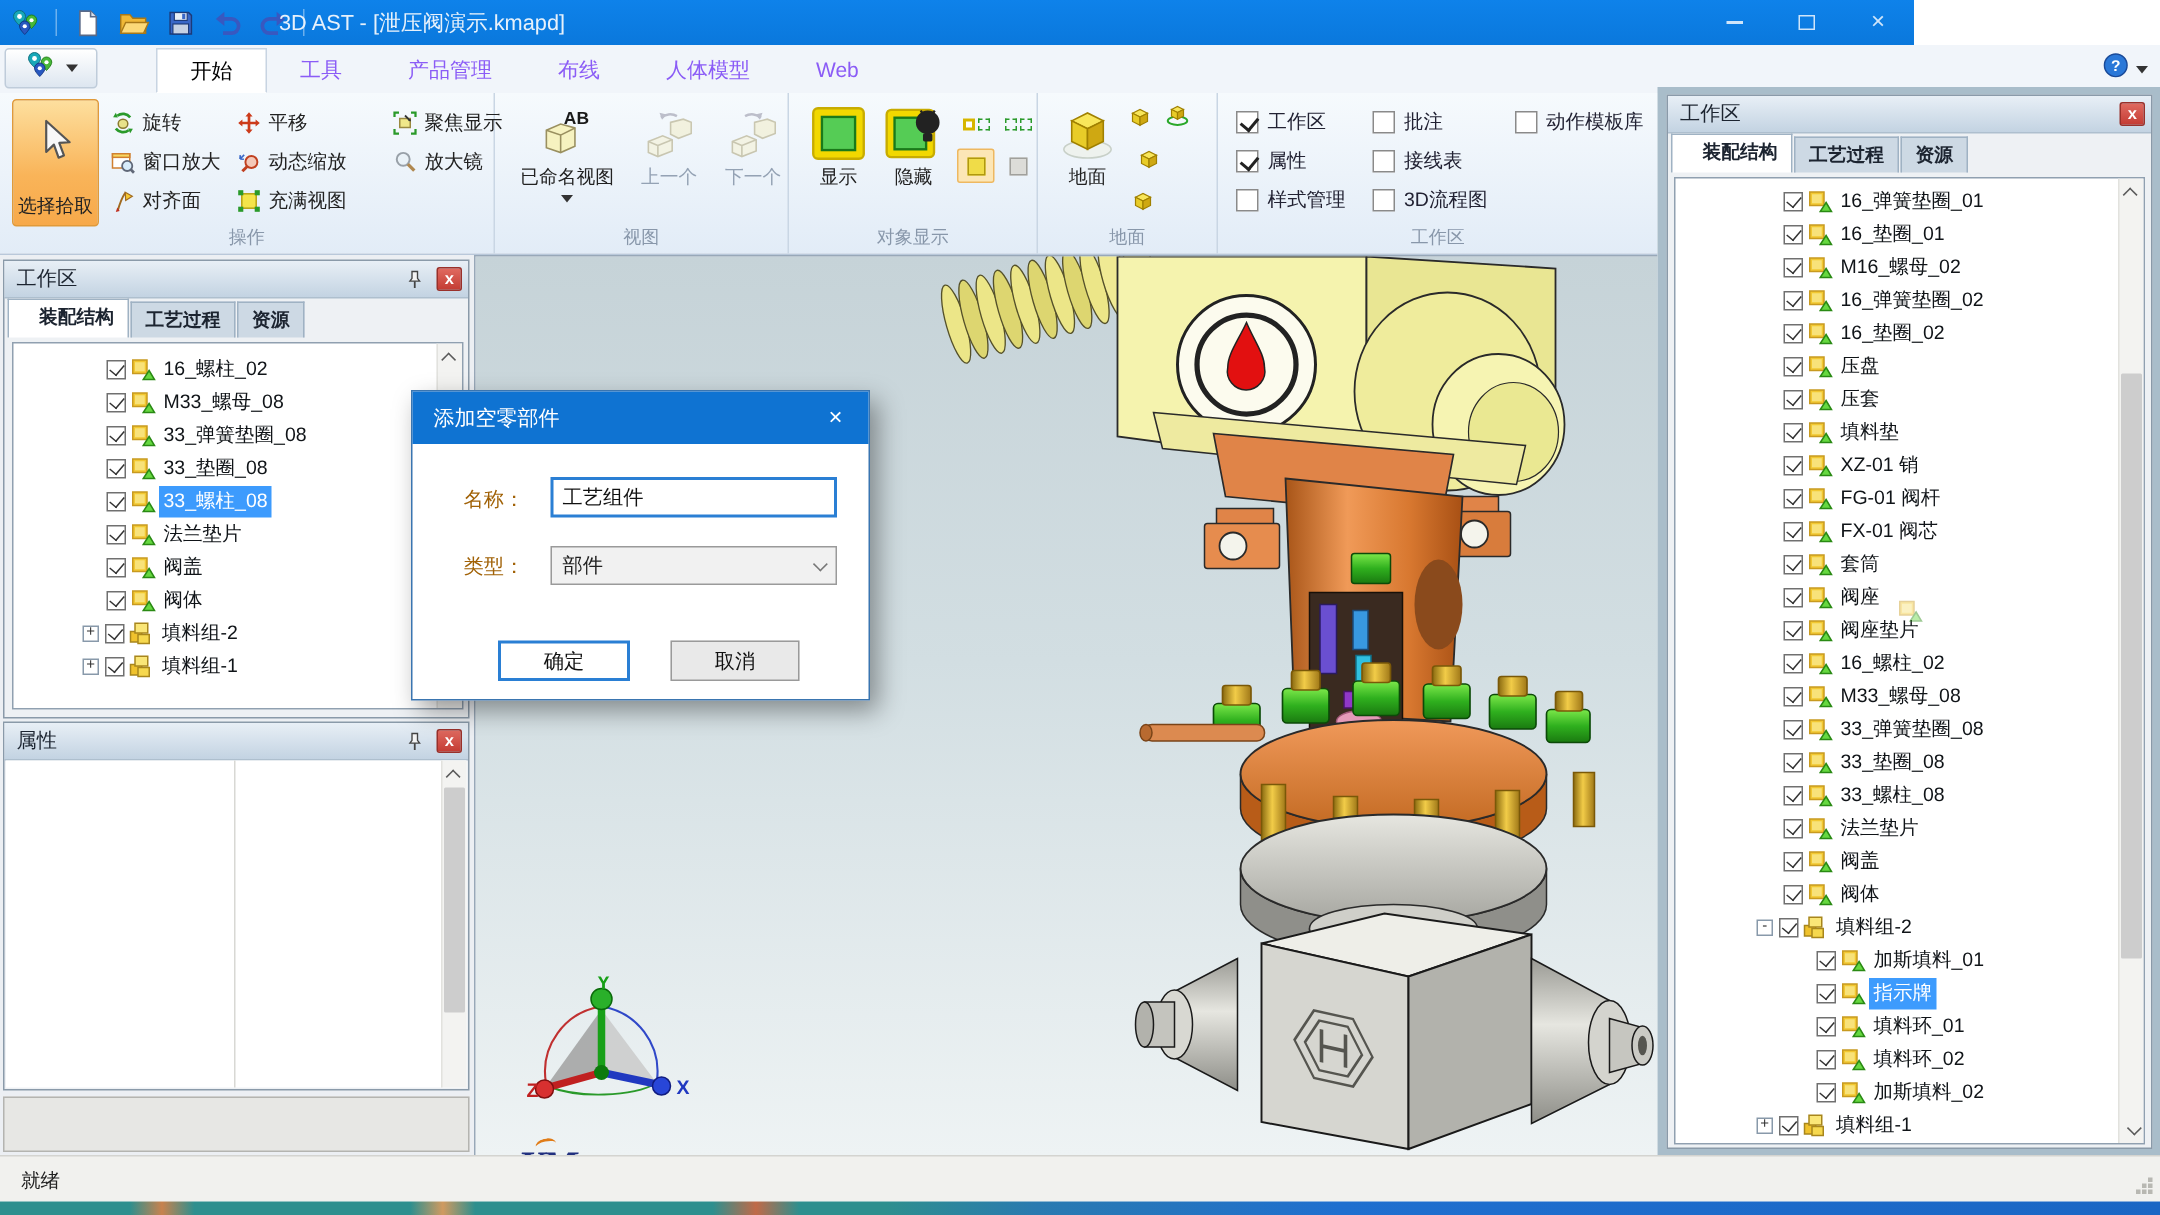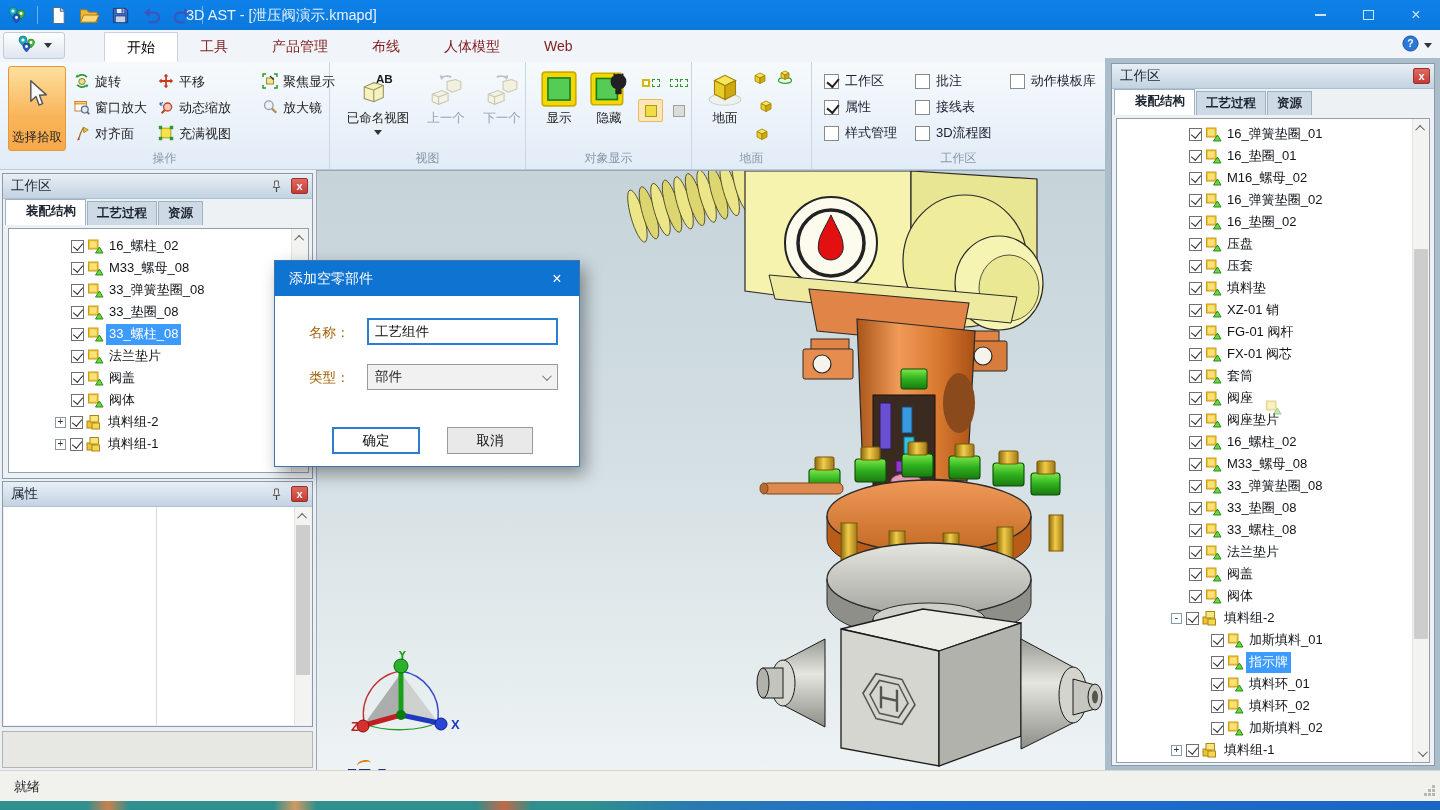--- a/index.html
+++ b/index.html
@@ -2,55 +2,55 @@
 <html><head>
 <meta charset="utf-8">
 <style>
   html,body{margin:0;padding:0;background:#444;}
   #root{position:relative;width:1440px;height:810px;overflow:hidden;background:#fff;
         font-family:"Liberation Sans","DejaVu Sans",sans-serif;-webkit-font-smoothing:antialiased;}
   #root *{box-sizing:border-box;}
   .abs{position:absolute;}
 
   
-  .titlebar{position:absolute;left:0;top:0;width:1440px;height:30px;background:linear-gradient(#0e82ea,#0a78dc);padding-left:12px;}
+  .titlebar{position:absolute;left:0;top:0;width:1276px;height:30px;background:linear-gradient(#0e82ea,#0a78dc);padding-left:12px;}
   .qat{position:absolute;left:4px;top:2px;height:26px;display:flex;align-items:center;gap:5px;}
   .qbtn{width:26px;height:24px;display:flex;align-items:center;justify-content:center;border-radius:2px;}
   .qsep{width:1px;height:18px;background:rgba(255,255,255,.4);margin:0 2px;}
   .wtitle{position:absolute;left:186px;top:6px;font-size:14.5px;color:#e7f1fb;}
   .winctl{position:absolute;right:0;top:0;height:30px;display:flex;}
   .wbtn{width:48px;height:30px;display:flex;align-items:center;justify-content:center;color:#cfe5fa;}
   .wmin{width:11px;height:2px;background:#cfe5fa;}
   .wmax{width:11px;height:10px;border:1.5px solid #cfe5fa;}
   .wclose{font-size:16px;line-height:16px;}
 
   
   .tabrow{position:absolute;left:0;top:30px;width:1440px;height:32px;background:#f1f5fa;}
   .appbtn{position:absolute;left:3px;top:2px;width:62px;height:27px;display:flex;align-items:center;justify-content:center;gap:7px;
           background:linear-gradient(#ffffff,#dde6f0);border:1px solid #bfccda;border-radius:3px;}
   .caret-dn{width:0;height:0;border:4px solid transparent;border-top:5px solid #333;margin-top:4px;}
   #menu-tabs{position:absolute;left:72px;top:2px;height:30px;display:flex;margin-left:32px;}
-  .mtab{padding:0 22px;line-height:29px;font-size:14px;color:#7f1d1d;}
+  .mtab{padding:0 22px;line-height:29px;font-size:14px;color:#8b5cf6;}
   .mtab.active{background:#fff;border:1px solid #c8d4e2;border-bottom:1px solid #fff;color:#000;}
   .helpbox{position:absolute;right:8px;top:5px;display:flex;align-items:center;gap:5px;}
 
   
   .ribbon{position:absolute;left:0;top:62px;width:1105px;height:108px;
           background:linear-gradient(#f6fafd,#e2ecf7);border-bottom:1px solid #b9c8da;}
   .rgroup{position:absolute;top:0;height:107px;border-right:1px solid #c9d6e4;}
   .glabel{position:absolute;bottom:2px;left:0;width:100%;text-align:center;font-size:12px;color:#8897aa;}
   .icn{display:inline-flex;align-items:center;justify-content:center;flex:none;}
 
   .bigsel{position:absolute;left:8px;top:4px;width:58px;height:85px;border:1px solid #e09a3a;border-radius:3px;
           background:linear-gradient(#fddf9e,#f9b459 60%,#f7a94a);display:flex;flex-direction:column;align-items:center;justify-content:flex-end;padding-bottom:4px;}
   .bigsel .icn{position:absolute;top:12px;}
   .bigsel-lbl{font-size:12.5px;color:#222;}
 
   #op-grid{position:absolute;left:72px;top:7px;display:grid;grid-template-columns:84px 104px 96px;grid-auto-rows:26px;align-items:center;}
-  .sbtn{display:flex;align-items:flex-start;gap:5px;padding:2px 2px;font-size:13px;color:#222;border-radius:2px;}
+  .sbtn{display:flex;align-items:center;gap:5px;padding:2px 2px;font-size:13px;color:#222;border-radius:2px;}
 
   .vrow{position:absolute;left:8px;top:4px;display:flex;align-items:flex-start;}
   .vbig{display:flex;flex-direction:column;align-items:center;padding-top:3px;}
   .vbig .icn{height:40px;display:flex;align-items:center;}
   .vlbl{font-size:12.5px;color:#222;margin-top:1px;white-space:nowrap;}
   .vbig.disabled .vlbl{color:#94a2b4;}
   .vbig.disabled svg{opacity:.6;}
 
   #objdisp-minis{position:absolute;left:112px;top:9px;display:grid;grid-template-columns:26px 26px;grid-auto-rows:26px;gap:2px;}
   .mini{width:25px;height:23px;display:flex;align-items:center;justify-content:center;gap:2px;border:1px solid transparent;}

